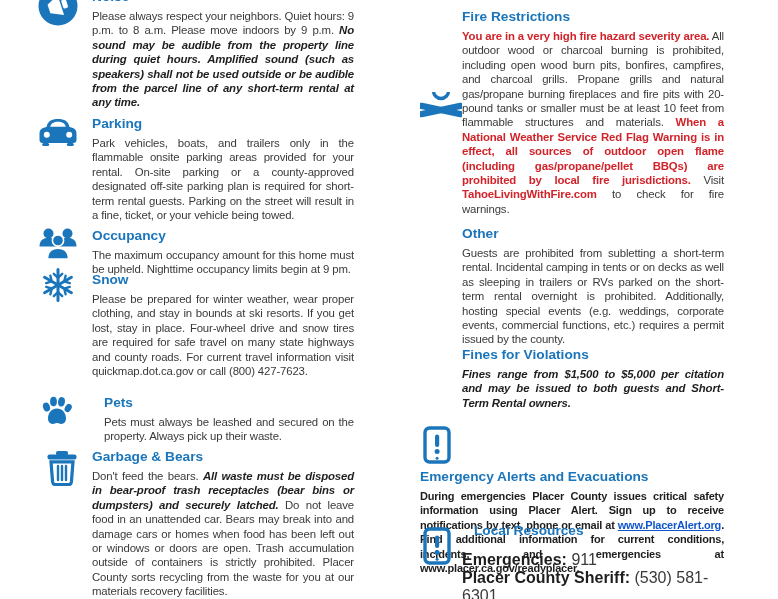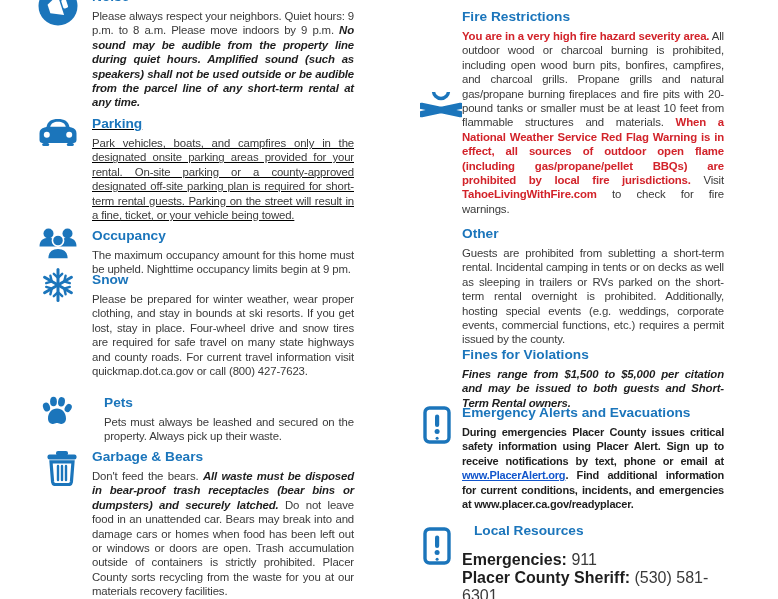--- a/index.html
+++ b/index.html
@@ -32,29 +32,29 @@
   .run-bold       { font-weight: 700; color: #1e1e1e; }
   .run-bolditalic { font-weight: 700; font-style: italic; color: #1e1e1e; }
   .run-redbold    { font-weight: 700; color: var(--red, #d2232a); }
   a.run-redbold   { text-decoration: none; }
   .run-linkbold   { font-weight: 700; color: var(--link, #1155cc); text-decoration: underline; }
   .icon { display: inline-block; }
   .icon svg { display: block; }
 
   
   .sec-noise     { top: -12px; }
-  .sec-parking   { top: 115px; text-decoration: underline; }
+  .sec-parking   { top: 115px; }
   .sec-occupancy { top: 227px; }
   .sec-snow      { top: 271px; }
   .sec-pets      { top: 394px; gap: 12px; }
   .sec-garbage   { top: 448px; }
   .sec-fire      { top: 8px; align-items: center;   }
   .sec-other     { top: 225px; justify-content: flex-end; }
   .sec-fines     { top: 346px; }
-  .sec-emergency { top: 404px; }
+  .sec-emergency { top: 424px; flex-direction: column; }
   .sec-local     { top: 522px; }
 
   .sec-noise .icon     { margin-top: -2px; }
   .sec-parking .icon   { margin-top: 2px; margin-left: 1px; }
   .sec-snow .icon      { margin-top: -4px; margin-left: 2px; }
   .sec-pets .icon      { margin-top: 2px; margin-left: 3px; }
   .sec-garbage .icon   { margin-top: 3px; margin-left: 8px; }
   .sec-fire .icon      { margin-top: -8px; }
   .sec-emergency .icon { margin-top: 2px; margin-left: 3px; }
   .sec-local .icon     { margin-top: 5px; margin-left: 3px; }
@@ -84,21 +84,21 @@
         <div class="icon-cell"><span class="icon"><svg width="38" height="29" viewBox="0 0 38 29">
               <path fill="#1b75bb" d="M7.5 10 C8.6 4.2 12.6 2 19 2 C25.4 2 29.4 4.2 30.5 10 L32.5 10.6 C35.6 11.3 37.5 13.2 37.5 16.2 V23 C37.5 24.7 36.2 26 34.5 26 H3.5 C1.8 26 0.5 24.7 0.5 23 V16.2 C0.5 13.2 2.4 11.3 5.5 10.6 Z"></path>
               <path fill="#fff" d="M11.2 9.8 C12.2 6.2 14.8 4.8 19 4.8 C23.2 4.8 25.8 6.2 26.8 9.8 Z"></path>
               <circle cx="7.8" cy="17.8" r="3" fill="#fff"></circle>
               <circle cx="30.2" cy="17.8" r="3" fill="#fff"></circle>
               <rect x="3.2" y="26" width="7" height="3" rx="1.5" fill="#1b75bb"></rect>
               <rect x="27.8" y="26" width="7" height="3" rx="1.5" fill="#1b75bb"></rect>
             </svg></span></div>
         <div class="content">
           <h3>Parking</h3>
-          <p class="body"><span>Park vehicles, boats, and campfires only in the designated onsite parking areas provided for your rental. On-site parking or a county-approved designated off-site parking plan is required for short-term rental guests. Parking on the street will result in a fine, ticket, or your vehicle being towed.</span></p>
+          <p class="body"><span>Park vehicles, boats, and trailers only in the flammable onsite parking areas provided for your rental. On-site parking or a county-approved designated off-site parking plan is required for short-term rental guests. Parking on the street will result in a fine, ticket, or your vehicle being towed.</span></p>
         </div>
       </div>
       <div class="section col-left sec-occupancy">
         <div class="icon-cell"><span class="icon"><svg width="40" height="33" viewBox="0 0 40 33" fill="#1b75bb">
               <circle cx="10.5" cy="6.5" r="5"></circle>
               <path d="M1.5 19.5 C1.5 13.5 5.5 10.8 10.5 10.8 C15.5 10.8 19.5 13.5 19.5 19.5 Z"></path>
               <circle cx="29.5" cy="6.5" r="5"></circle>
               <path d="M20.5 19.5 C20.5 13.5 24.5 10.8 29.5 10.8 C34.5 10.8 38.5 13.5 38.5 19.5 Z"></path>
               <g stroke="#fff" stroke-width="1.6">
                 <circle cx="20" cy="13.5" r="5.6"></circle>

